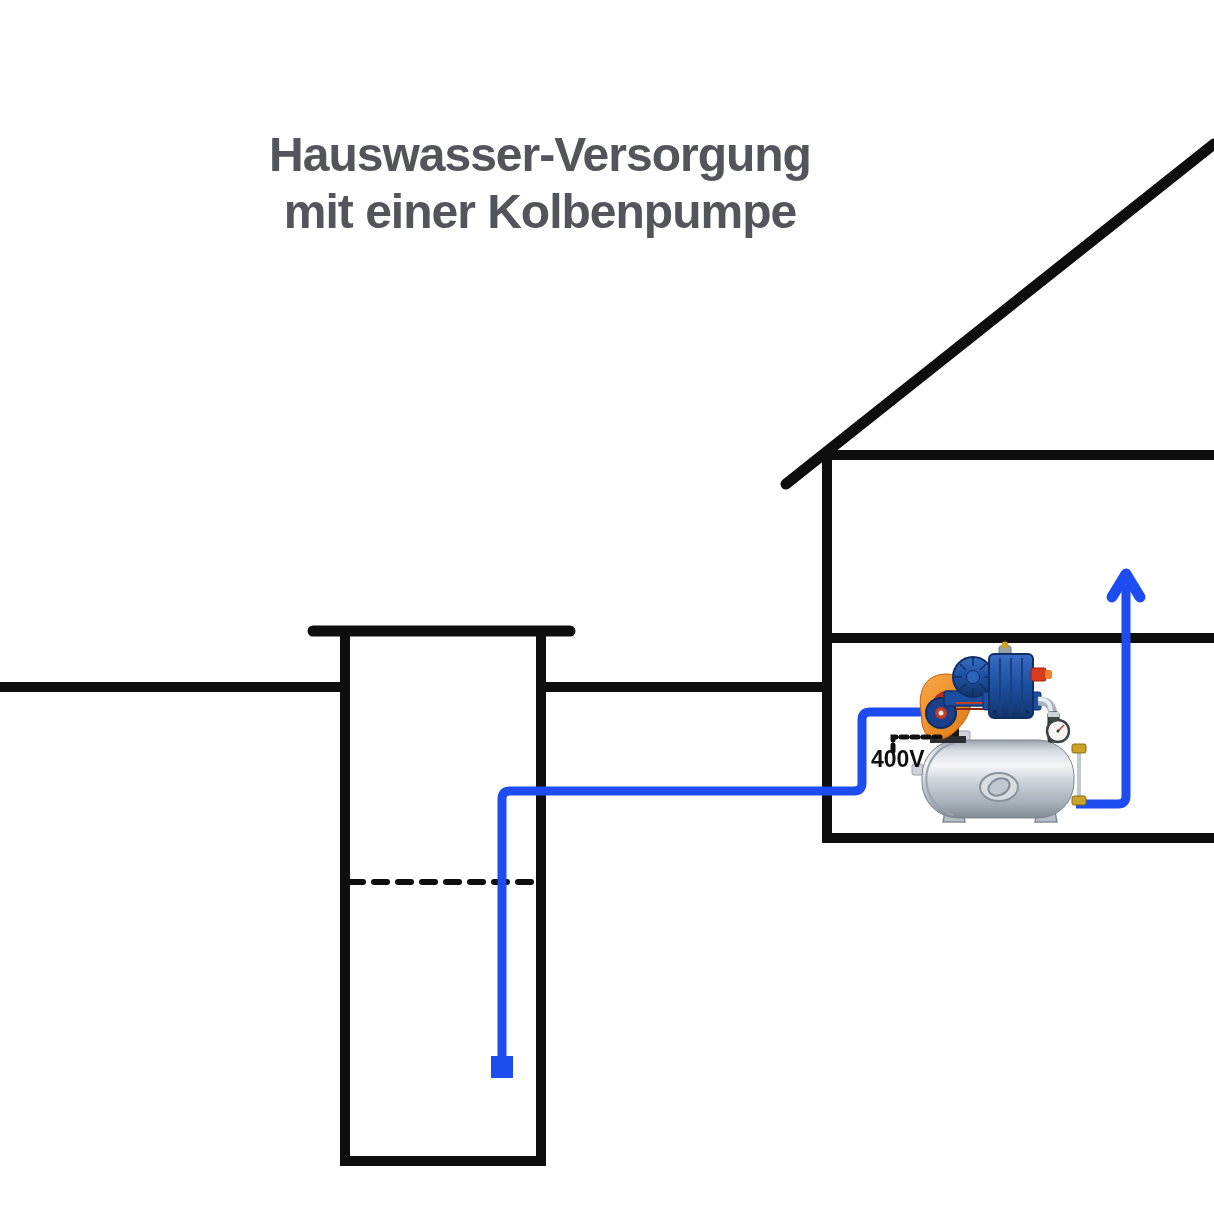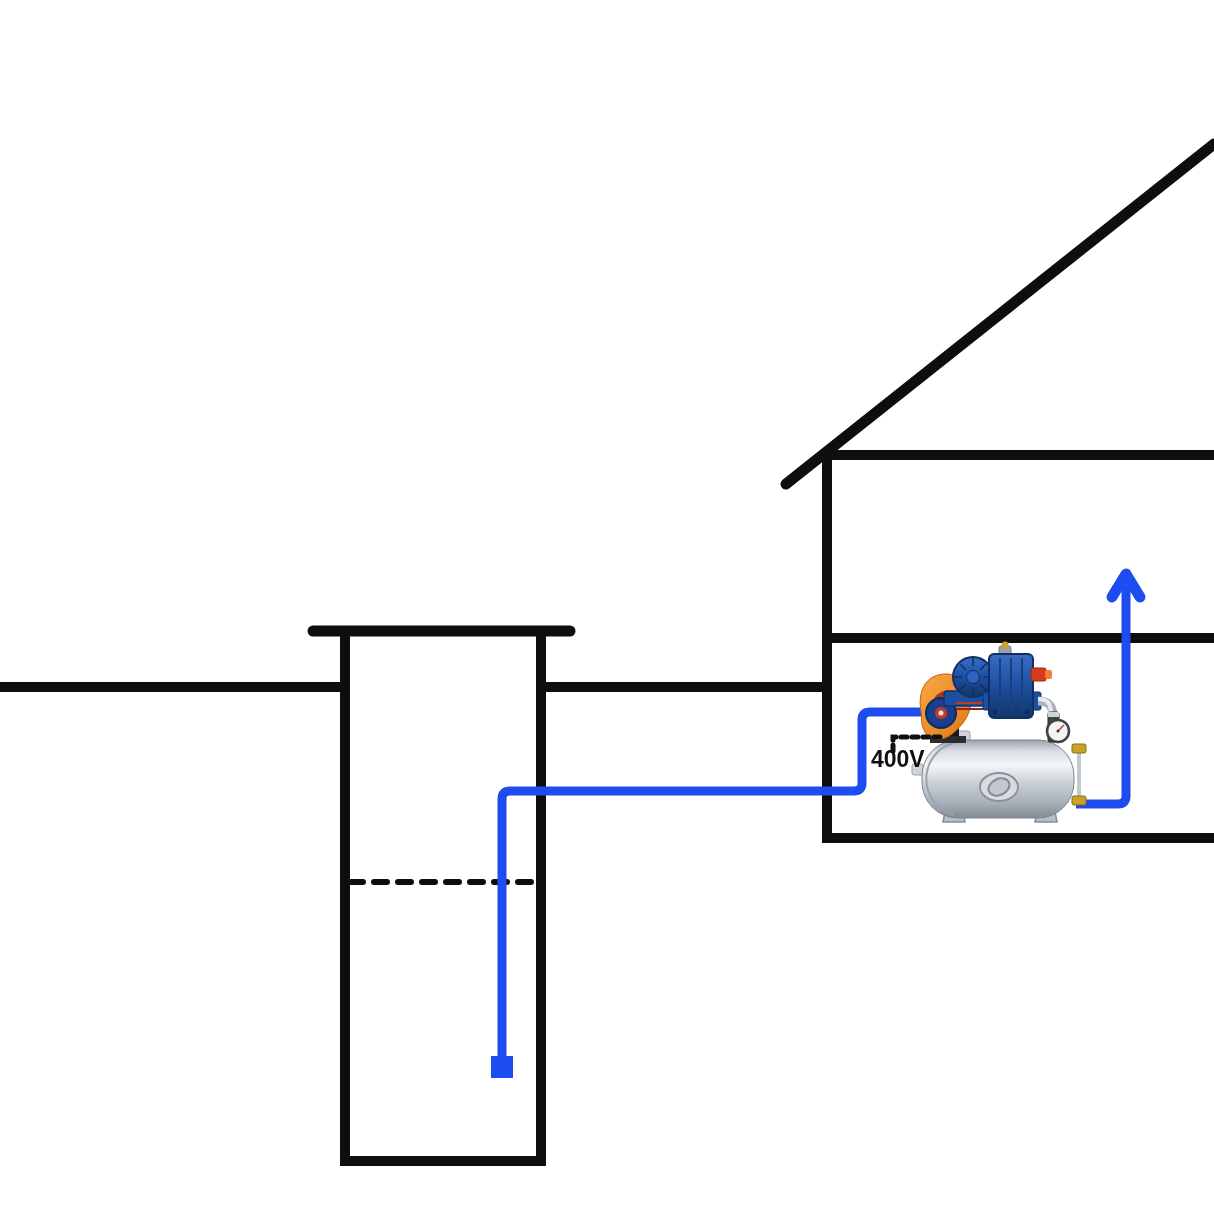--- a/index.html
+++ b/index.html
@@ -32,20 +32,22 @@
   
   .cable{stroke:var(--cable,#101010);stroke-width:5;fill:none;stroke-linecap:round;stroke-dasharray:6 5;}
   .voltage{font-size:23px;font-weight:bold;fill:var(--cable,#101010);}
 </style>
 </head>
 <body>
 
 <div class="canvas">
 
   <div class="title">
+    <div>Hauswasser-Versorgung</div>
+    <div>mit einer Kolbenpumpe</div>
   </div>
 
   <svg class="diagram" width="1214" height="1214" viewBox="0 0 1214 1214">
 
     <defs>
       <linearGradient id="tankGrad" x1="0" y1="0" x2="0" y2="1">
         <stop offset="0" stop-color="#99a2ac"></stop>
         <stop offset="0.14" stop-color="#d8dde3"></stop>
         <stop offset="0.32" stop-color="#f4f6f8"></stop>
         <stop offset="0.58" stop-color="#c6ccd4"></stop>

